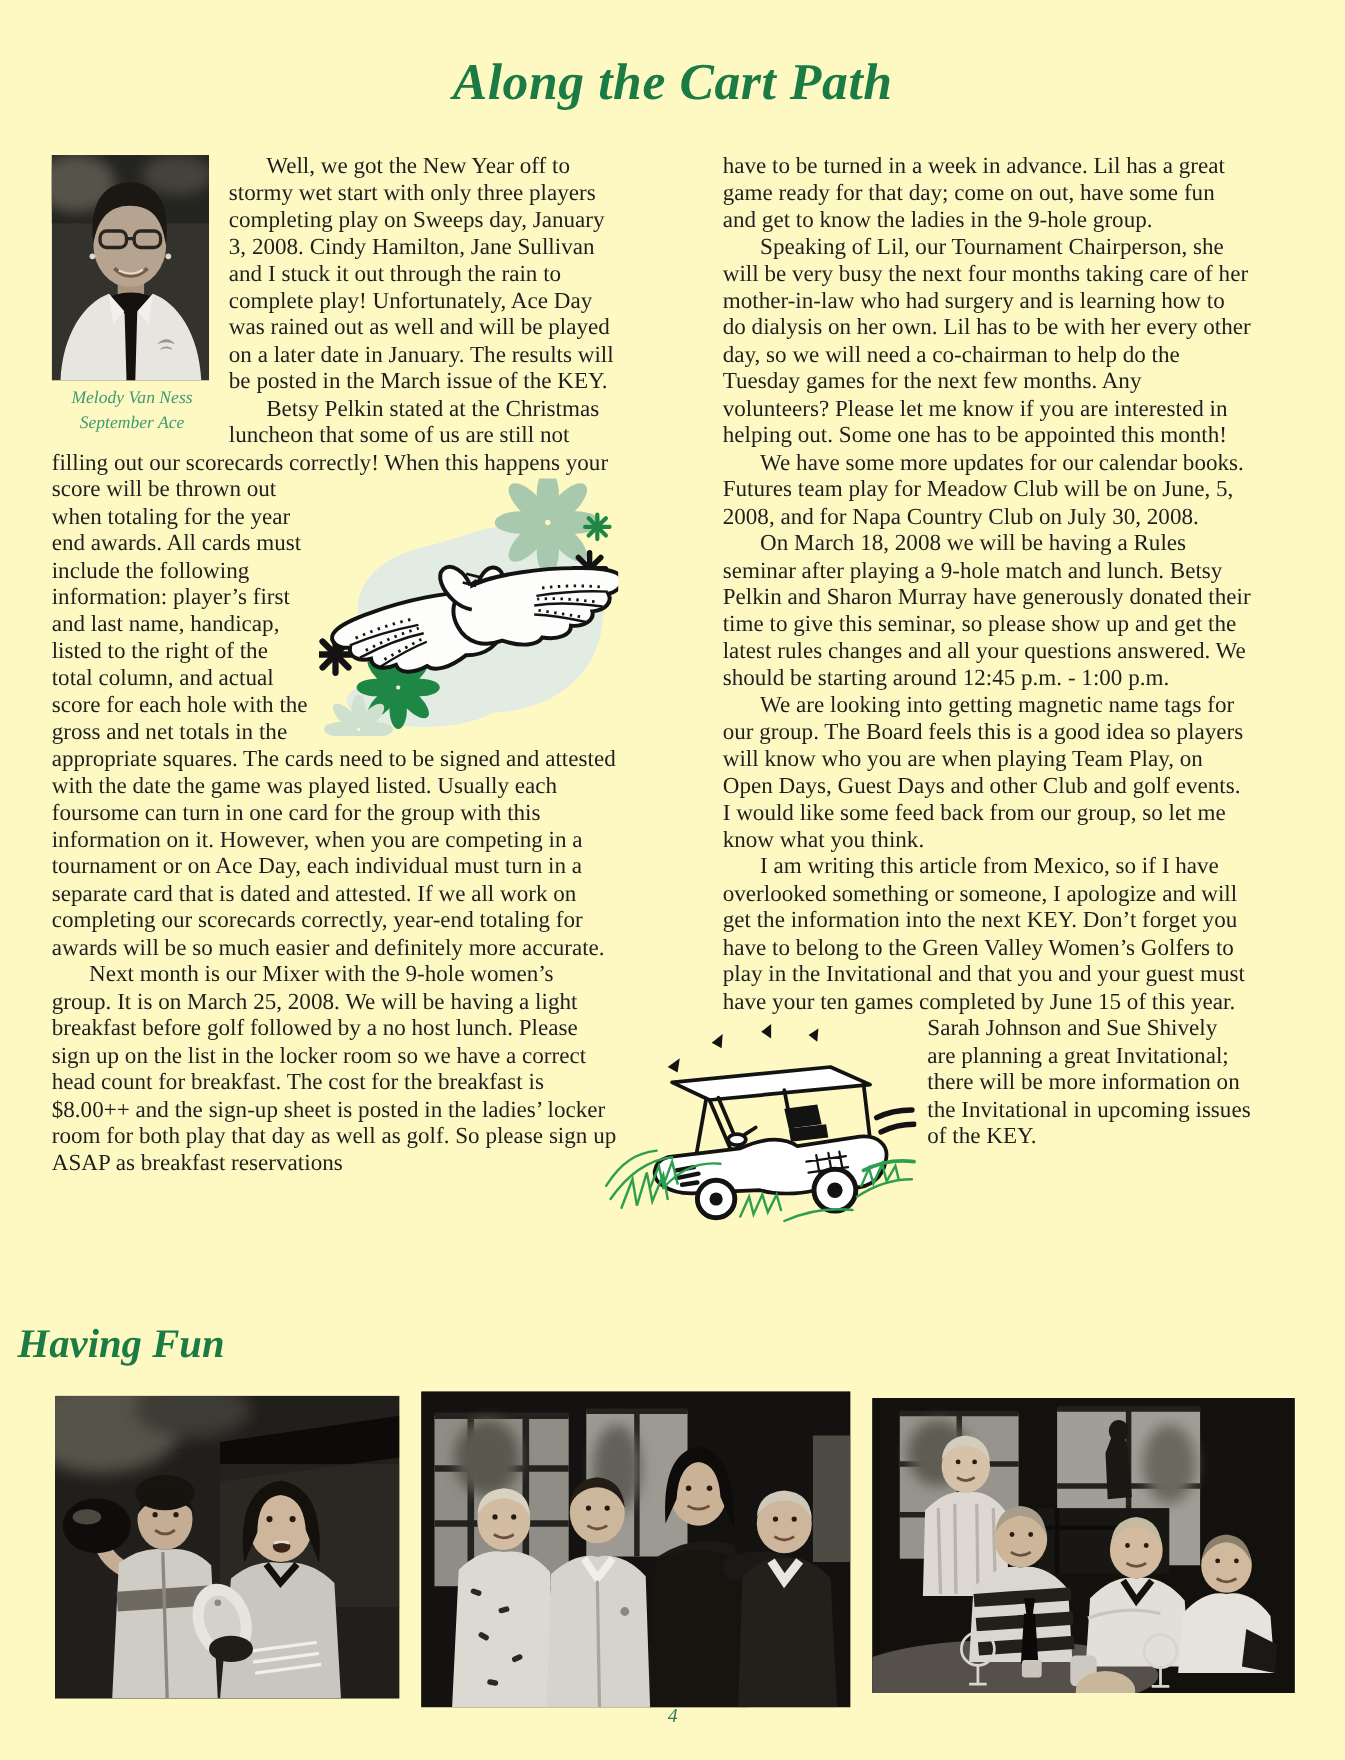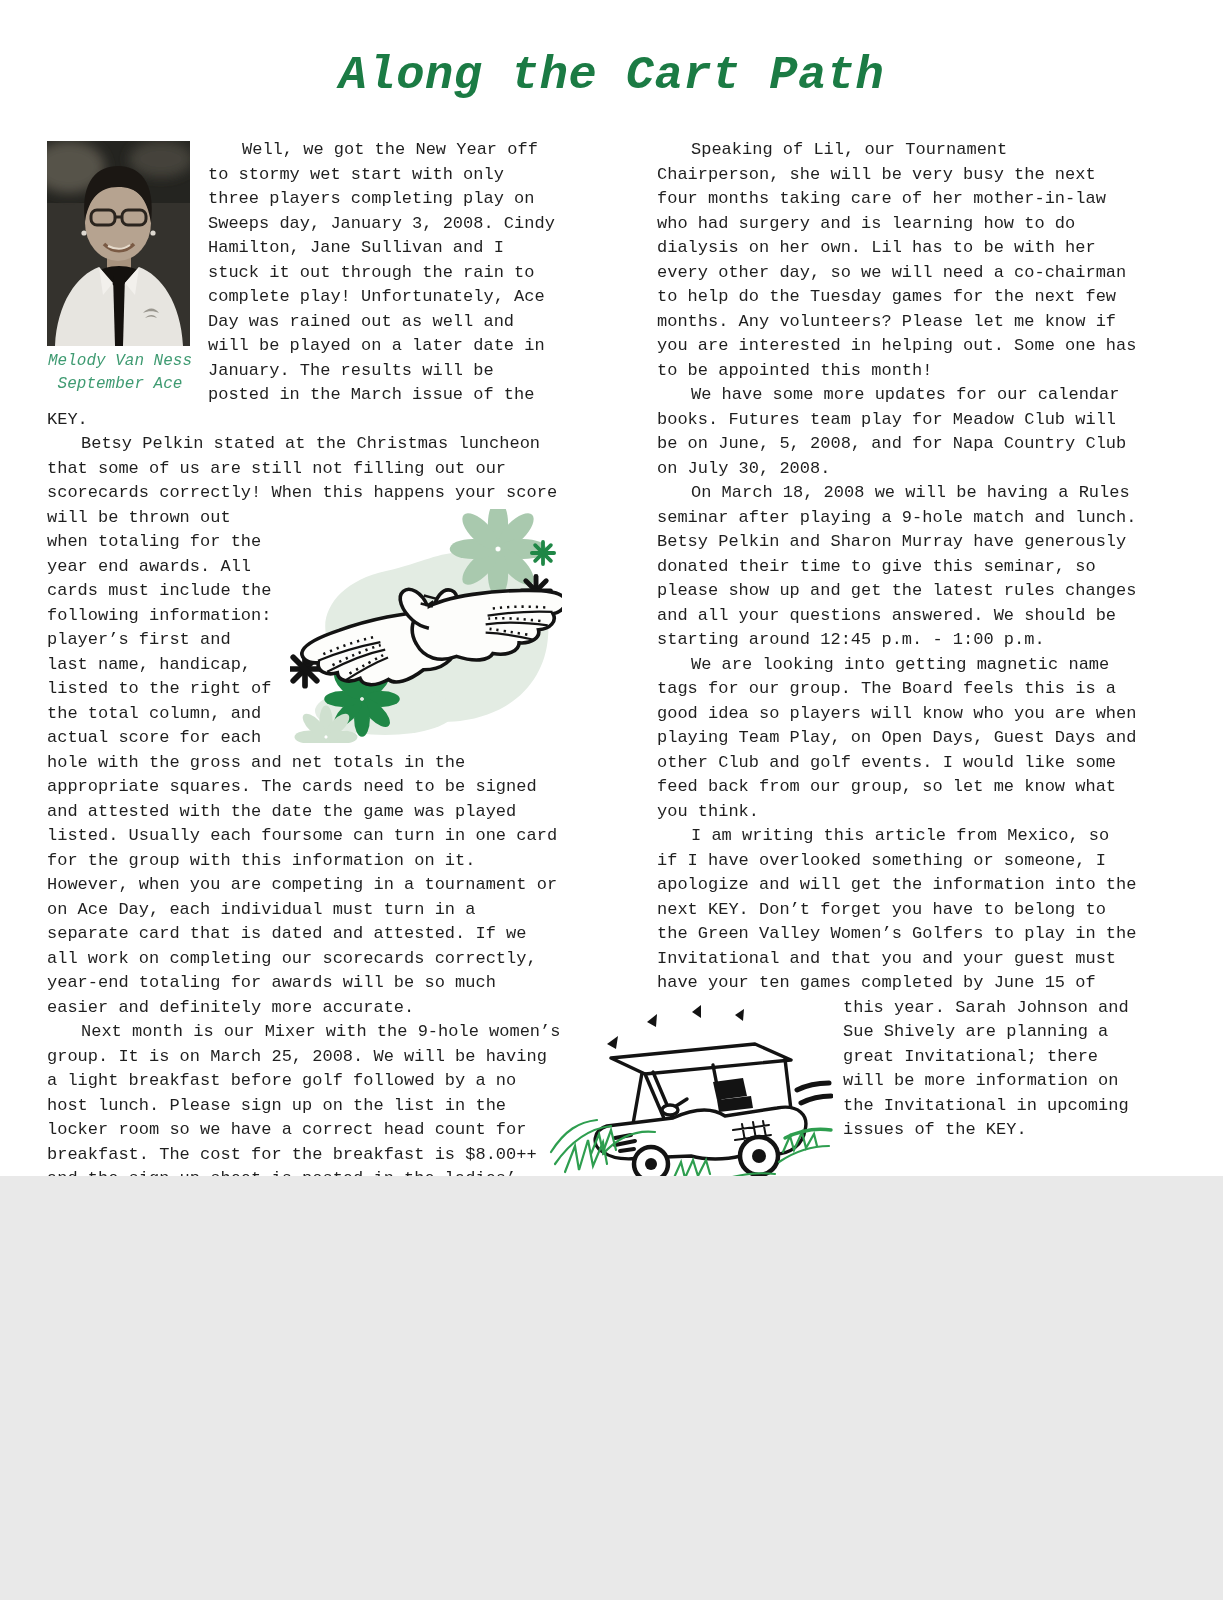--- a/index.html
+++ b/index.html
@@ -1,30 +1,30 @@
 <!DOCTYPE html>
 <html><head>
 <meta charset="utf-8">
 <style>
   html,body{margin:0;padding:0;background:#e9e9e9;}
   .page{
-    position:relative;width:1223px;height:1176px;margin:0 auto;
-    background:#ffffff;overflow:hidden;
-    font-family:Liberation Mono, monospace;color:#1f1f1f;
+    position:relative;width:1223px;height:1600px;margin:0 auto;
+    background:#fef9c3;overflow:hidden;
+    font-family:Liberation Serif, serif;color:#1f1f1f;
   }
   .page-title{
     margin:0;padding-top:50px;text-align:center;
     font-size:47px;line-height:1.1;font-style:italic;font-weight:bold;
     color:#1b7b44;letter-spacing:0.5px;
   }
   .columns{position:absolute;left:47px;top:138px;width:1090px;height:1050px;}
   .col{position:absolute;top:0;}
   .col-left{left:0;width:515px;}
   .col-right{left:610px;width:480px;}
-  p.body{margin:0;font-size:17px;line-height:24.5px;text-align:left;}
+  p.body{margin:0;font-size:21px;line-height:24.5px;text-align:left;}
   p.indent{text-indent:34px;}
   .portrait-float{float:left;width:146px;margin:3px 15px 6px 0;}
   .portrait-photo{display:block;width:143px;height:205px;}
   .portrait-photo svg{display:block;width:100%;height:100%;}
   .portrait-caption{margin-top:4px;text-align:center;font-style:italic;
     font-size:16px;line-height:23px;color:#3f9b72;white-space:nowrap;}
   .gloves-float{float:right;width:272px;height:234px;margin:3px 0 6px 10px;}
   .gloves-float svg{display:block;width:100%;height:100%;}
   .cart-float{float:left;width:288px;height:186px;margin:6px 10px 0 -112px;}
   .cart-float svg{display:block;width:100%;height:100%;}
@@ -131,20 +131,21 @@
         <use href="#glv-flw" transform="translate(36,228) scale(1.5)" fill="#cfe0cf"></use>
         <use href="#glv-hand" transform="translate(120,128) rotate(-6)"></use>
         <use href="#glv-hand" transform="translate(168,112) scale(-1,1) rotate(14)"></use>
       </svg>
           </span><span>this happens your score will be thrown out when totaling for the year end awards. All cards must include the following information: player’s first and last name, handicap, listed to the right of the total column, and actual score for each hole with the gross and net totals in the appropriate squares. The cards need to be signed and attested with the date the game was played listed. Usually each foursome can turn in one card for the group with this information on it. However, when you are competing in a tournament or on Ace Day, each individual must turn in a separate card that is dated and attested. If we all work on completing our scorecards correctly, year-end totaling for awards will be so much easier and definitely more accurate.</span></p>
 
       <p class="body indent"><span>Next month is our Mixer with the 9-hole women’s group. It is on March 25, 2008. We will be having a light breakfast before golf followed by a no host lunch. Please sign up on the list in the locker room so we have a correct head count for breakfast. The cost for the breakfast is $8.00++ and the sign-up sheet is posted in the ladies’ locker room for both play that day as well as golf. So please sign up ASAP as breakfast reservations</span></p>
     </div>
 
     <div class="col col-right">
+      <p class="body"><span>have to be turned in a week in advance. Lil has a great game ready for that day; come on out, have some fun and get to know the ladies in the 9-hole group.</span></p>
       <p class="body indent"><span>Speaking of Lil, our Tournament Chairperson, she will be very busy the next four months taking care of her mother-in-law who had surgery and is learning how to do dialysis on her own. Lil has to be with her every other day, so we will need a co-chairman to help do the Tuesday games for the next few months. Any volunteers? Please let me know if you are interested in helping out. Some one has to be appointed this month!</span></p>
       <p class="body indent"><span>We have some more updates for our calendar books. Futures team play for Meadow Club will be on June, 5, 2008, and for Napa Country Club on July 30, 2008.</span></p>
       <p class="body indent"><span>On March 18, 2008 we will be having a Rules seminar after playing a 9-hole match and lunch. Betsy Pelkin and Sharon Murray have generously donated their time to give this seminar, so please show up and get the latest rules changes and all your questions answered. We should be starting around 12:45 p.m. - 1:00 p.m.</span></p>
       <p class="body indent"><span>We are looking into getting magnetic name tags for our group. The Board feels this is a good idea so players will know who you are when playing Team Play, on Open Days, Guest Days and other Club and golf events. I would like some feed back from our group, so let me know what you think.</span></p>
 
       <p class="body indent"><span>I am writing this article from Mexico, so if I have overlooked something or someone, I apologize and will get the information into the next KEY. Don’t forget you have to belong to the Green Valley Women’s Golfers to play in the Invitational and that you and your guest must have your ten games completed by June 15 of this </span><span class="cart-float">
             <svg viewBox="0 0 288 186">
         <g stroke="#131313" fill="none" stroke-width="3.4" stroke-linecap="round" stroke-linejoin="round">
           <path d="M62,42 l11,-8 l-2,13 Z" fill="#131313" stroke="none"></path>
           <path d="M102,20 l10,-8 l-1,13 Z" fill="#131313" stroke="none"></path>

